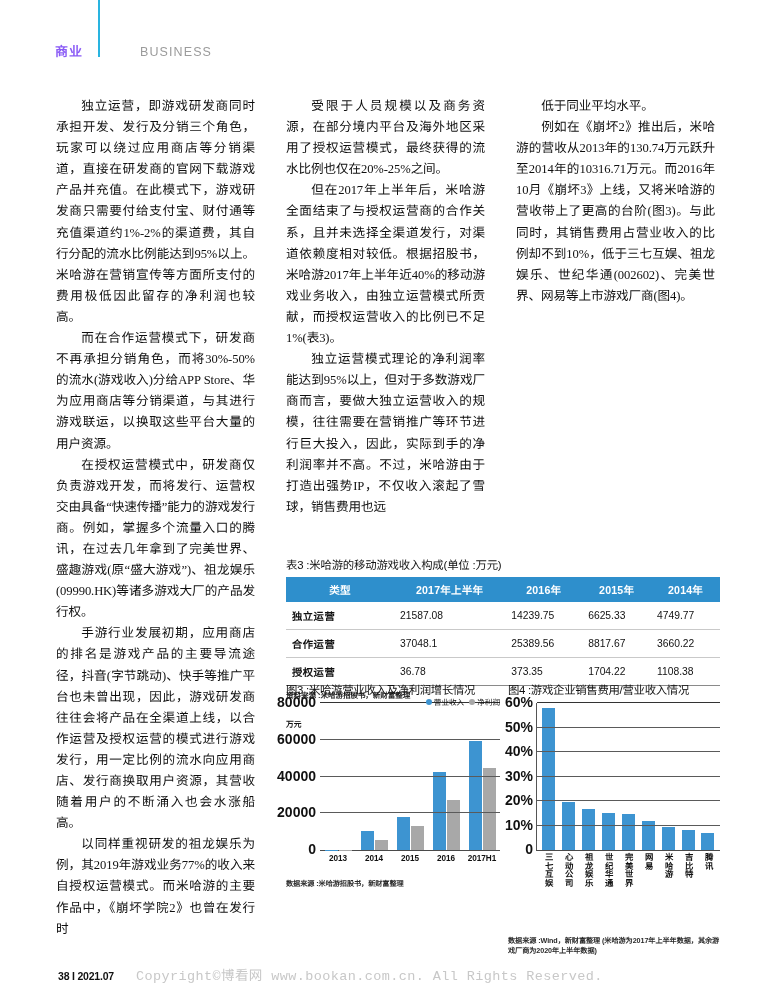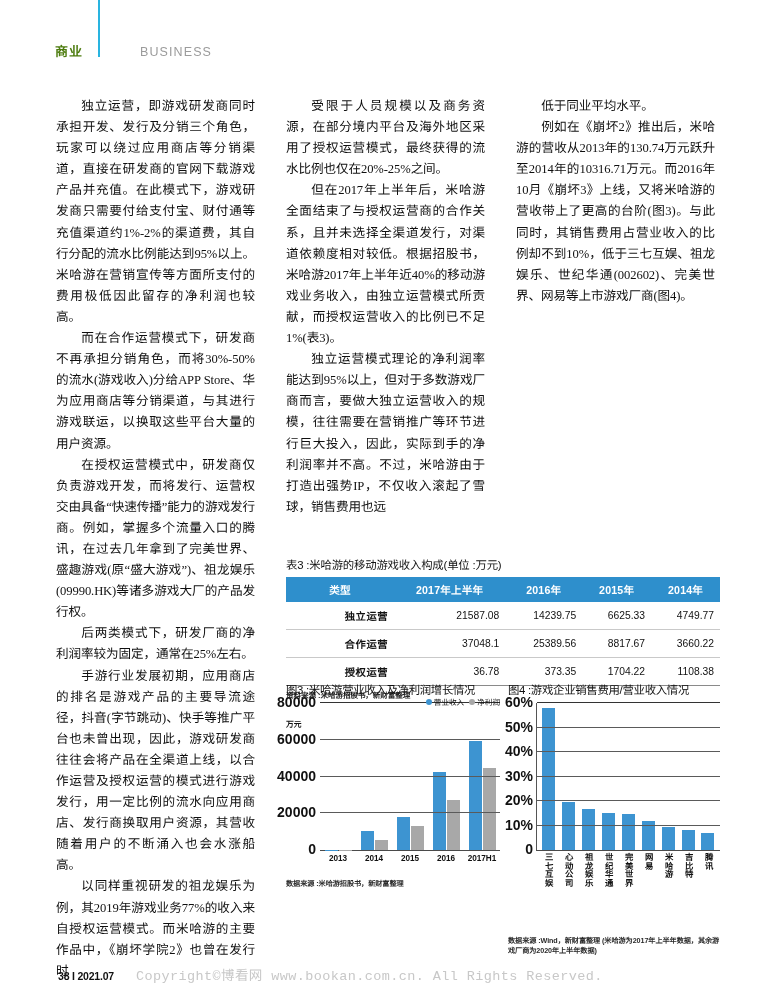--- a/index.html
+++ b/index.html
@@ -31,21 +31,21 @@
     left: 98px;
     top: 0px;
     width: 2px;
     height: 57px;
     background: #29b4e0;
   }
   .header-cn {
     font-family: "Liberation Sans", "DejaVu Sans", sans-serif;
     font-weight: bold;
     font-size: 13px;
-    color: #4d7c0f;
+    color: #8b5cf6;
     letter-spacing: 1px;
     line-height: 1;
     padding-bottom: 12px;
     margin-top: 43px;
   }
   .header-en {
     font-family: "Liberation Sans", "DejaVu Sans", sans-serif;
     font-size: 12.5px;
     color: #9b9b9b;
     letter-spacing: 1.1px;
@@ -101,21 +101,21 @@
     color: #ffffff;
     font-weight: bold;
     padding: 5px 6px 5px 6px;
     text-align: center;
     letter-spacing: 0.2px;
     font-size: 10.6px;
   }
   table.data-table thead th:first-child { width: 96px; }
   table.data-table tbody td {
     padding: 6px 6px;
-    text-align: right;
+    text-align: left;
     border-bottom: 1px solid #c9c9c9;
     color: #111;
     font-size: 10.3px;
   }
   table.data-table tbody tr:last-child td {
     border-bottom: 1px solid #8a8a8a;
   }
   table.data-table tbody td.rowhead {
     font-weight: bold;
     letter-spacing: 0.5px;
@@ -336,21 +336,20 @@
 <div class="page-header">
   <span class="header-cn">商业</span>
   <span class="header-en">BUSINESS</span>
 </div>
 <div class="header-rule"></div>
 
 <div class="col col-1">
   <p>独立运营，即游戏研发商同时承担开发、发行及分销三个角色，玩家可以绕过应用商店等分销渠道，直接在研发商的官网下载游戏产品并充值。在此模式下，游戏研发商只需要付给支付宝、财付通等充值渠道约1%-2%的渠道费，其自行分配的流水比例能达到95%以上。米哈游在营销宣传等方面所支付的费用极低因此留存的净利润也较高。</p>
   <p>而在合作运营模式下，研发商不再承担分销角色，而将30%-50%的流水(游戏收入)分给APP Store、华为应用商店等分销渠道，与其进行游戏联运，以换取这些平台大量的用户资源。</p>
   <p>在授权运营模式中，研发商仅负责游戏开发，而将发行、运营权交由具备“快速传播”能力的游戏发行商。例如，掌握多个流量入口的腾讯，在过去几年拿到了完美世界、盛趣游戏(原“盛大游戏”)、祖龙娱乐(09990.HK)等诸多游戏大厂的产品发行权。</p>
-  <p>后两类模式下，研发厂商的净利润率较为固定，通常在25%左右。</p>
   <p>手游行业发展初期，应用商店的排名是游戏产品的主要导流途径，抖音(字节跳动)、快手等推广平台也未曾出现，因此，游戏研发商往往会将产品在全渠道上线，以合作运营及授权运营的模式进行游戏发行，用一定比例的流水向应用商店、发行商换取用户资源，其营收随着用户的不断涌入也会水涨船高。</p>
   <p>以同样重视研发的祖龙娱乐为例，其2019年游戏业务77%的收入来自授权运营模式。而米哈游的主要作品中，《崩坏学院2》也曾在发行时</p>
 </div>
 
 <div class="col col-2">
   <p>受限于人员规模以及商务资源，在部分境内平台及海外地区采用了授权运营模式，最终获得的流水比例也仅在20%-25%之间。</p>
   <p>但在2017年上半年后，米哈游全面结束了与授权运营商的合作关系，且并未选择全渠道发行，对渠道依赖度相对较低。根据招股书，米哈游2017年上半年近40%的移动游戏业务收入，由独立运营模式所贡献，而授权运营收入的比例已不足1%(表3)。</p>
   <p>独立运营模式理论的净利润率能达到95%以上，但对于多数游戏厂商而言，要做大独立运营收入的规模，往往需要在营销推广等环节进行巨大投入，因此，实际到手的净利润率并不高。不过，米哈游由于打造出强势IP，不仅收入滚起了雪球，销售费用也远</p>
 </div>
 

